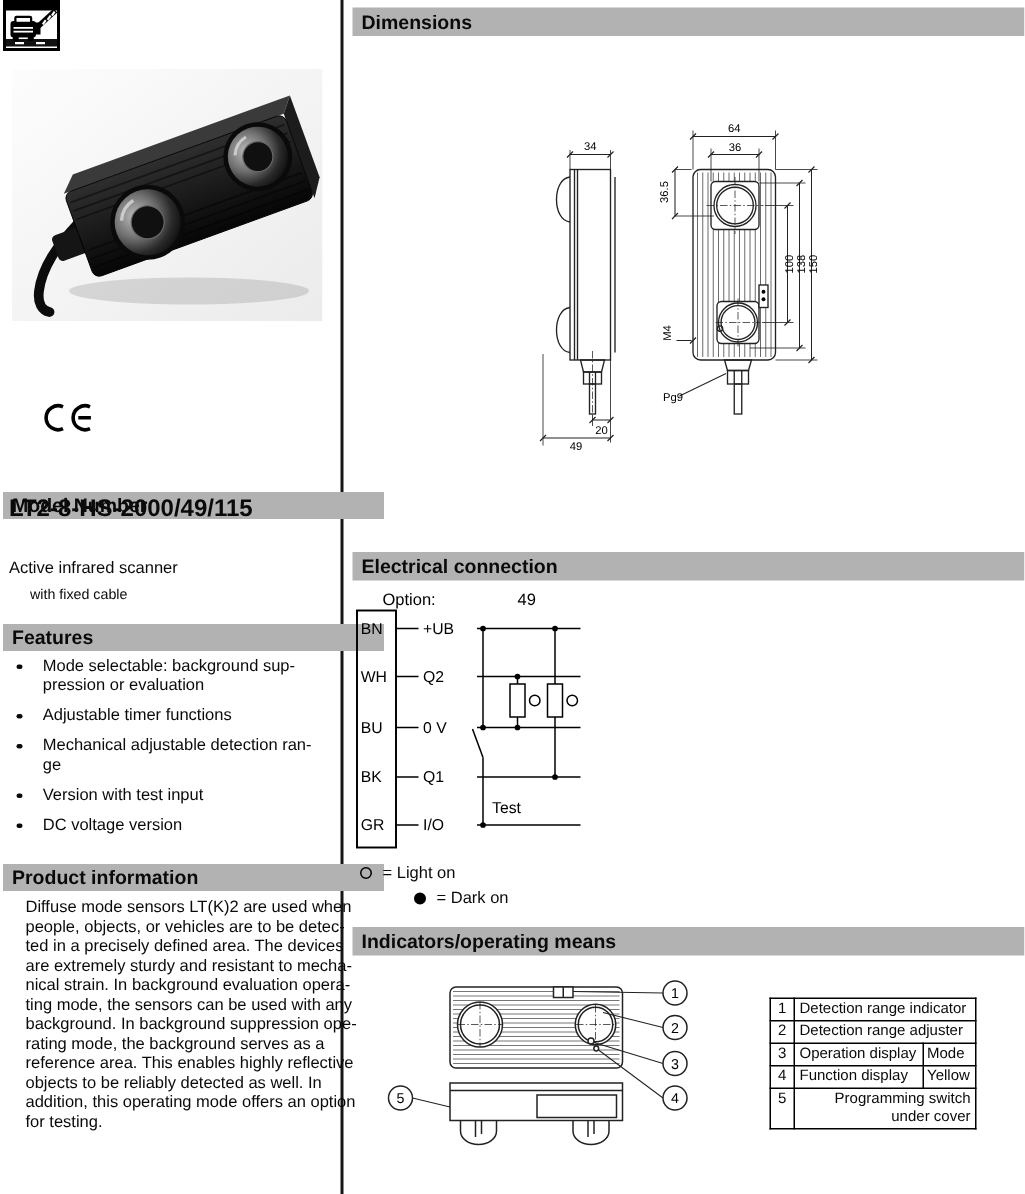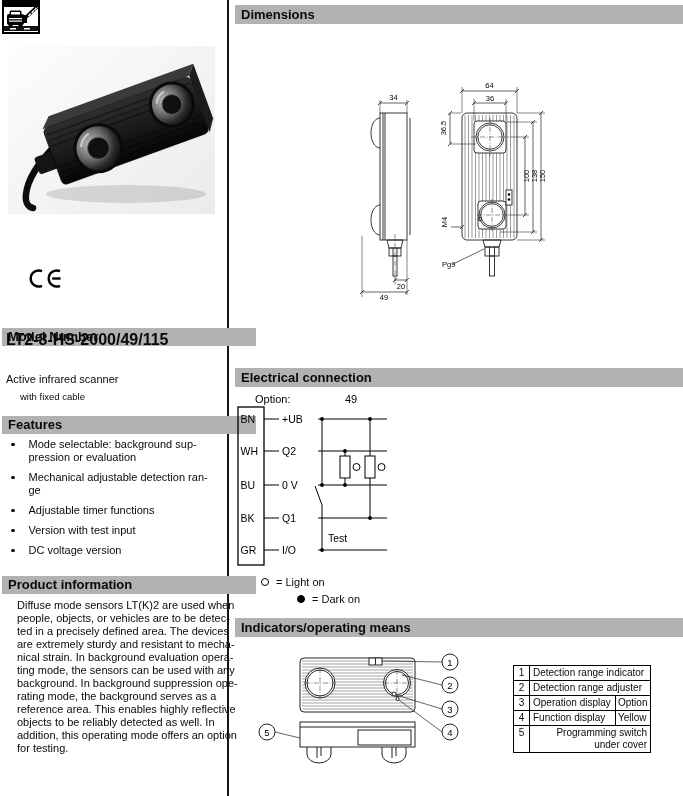--- a/index.html
+++ b/index.html
@@ -14,21 +14,21 @@
   .model-number{left:6px;top:331px;font-size:16px;font-weight:bold;}
   .model-desc1{left:6px;top:373px;font-size:11px;}
   .model-desc2{left:20px;top:391px;font-size:9.5px;}
   .features{left:6px;top:438px;width:214px;font-size:11px;line-height:13px;}
   .feature-item{display:flex;margin-bottom:7px;}
   .dot{flex:0 0 auto;width:3.5px;height:3.5px;border-radius:50%;background:#0a0a0a;
        margin:4.5px 14px 0 5px;}
   .pre{white-space:pre;}
   .preline{white-space:pre-line;text-align:right;}
   .product-text{left:17px;top:599px;width:218px;font-size:11px;line-height:13px;}
-  .legend-row{position:absolute;left:240px;display:flex;align-items:center;font-size:11px;height:12px;margin-left:21px;}
+  .legend-row{position:absolute;left:240px;display:flex;align-items:center;font-size:11px;height:12px;}
   .lg-circle{width:8px;height:8px;border:1.3px solid #000;border-radius:50%;margin-right:7px;box-sizing:border-box;}
   .lg-circle.filled{background:#000;}
   .ind-table{position:absolute;left:513px;top:665px;width:138px;border-collapse:collapse;
              font-size:10px;line-height:12px;}
   .ind-table td{border:1px solid #000;padding:1px 3px;vertical-align:top;}
   .ind-table td.c-no{width:11px;text-align:center;padding:1px 2px;}
   .ind-table td.c-val{width:30px;padding:1px 2px;}
   svg text{font-family:"Liberation Sans",sans-serif;fill:#000;}
   .f7{font-size:7.5px;}
   .f10{font-size:10.5px;}
@@ -118,26 +118,26 @@
     <span>Features</span>
   </div>
   <div class="abs features">
     <div class="feature-item">
       <span class="dot"></span>
       <span class="pre">Mode selectable: background sup-
 pression or evaluation</span>
     </div>
     <div class="feature-item">
       <span class="dot"></span>
+      <span class="pre">Adjustable timer functions</span>
+    </div>
+    <div class="feature-item">
+      <span class="dot"></span>
       <span class="pre">Mechanical adjustable detection ran-
 ge</span>
-    </div>
-    <div class="feature-item">
-      <span class="dot"></span>
-      <span class="pre">Adjustable timer functions</span>
     </div>
     <div class="feature-item">
       <span class="dot"></span>
       <span class="pre">Version with test input</span>
     </div>
     <div class="feature-item">
       <span class="dot"></span>
       <span class="pre">DC voltage version</span>
     </div>
   </div>
@@ -354,21 +354,21 @@
       <td class="c-no">1</td>
       <td colspan="2">Detection range indicator</td>
     </tr>
     <tr>
       <td class="c-no">2</td>
       <td colspan="2">Detection range adjuster</td>
     </tr>
     <tr>
       <td class="c-no">3</td>
       <td>Operation display</td>
-      <td class="c-val">Option</td>
+      <td class="c-val">Mode</td>
     </tr>
     <tr>
       <td class="c-no">4</td>
       <td>Function display</td>
       <td class="c-val">Yellow</td>
     </tr>
     <tr>
       <td class="c-no">5</td>
       <td colspan="2" class="preline">Programming switch
 under cover</td>

